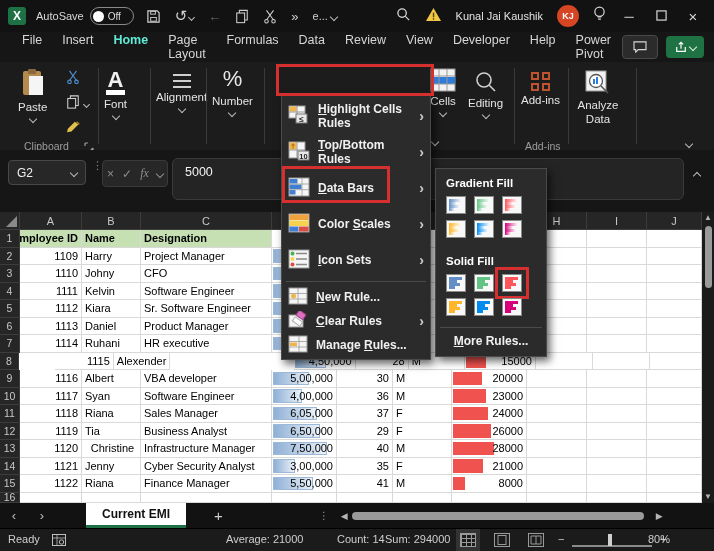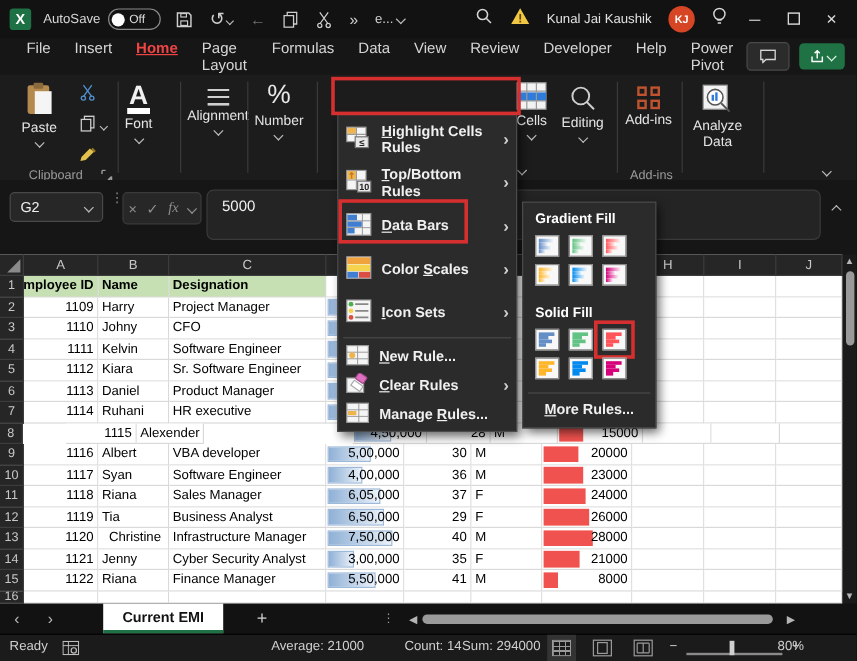--- a/index.html
+++ b/index.html
@@ -14,21 +14,21 @@
   .knob{width:11px;height:11px;border-radius:50%;background:#fff;margin:0 4px 0 2px;}
   .qat{display:flex;align-items:center;gap:14px;font-size:13px;color:#cfcfcf;}
   .qat svg{display:block;}
   .tb-right{margin-left:auto;display:flex;align-items:center;gap:14px;padding-right:12px;}
   .avatar{width:22px;height:22px;border-radius:50%;background:#d64524;color:#fff;font-size:9px;font-weight:bold;display:flex;align-items:center;justify-content:center;}
   .user{font-size:11px;color:#e2e2e2;}
   .winbtn{font-size:13px;color:#d8d8d8;width:18px;text-align:center;}
   
   .menubar{left:0;top:32px;width:714px;height:30px;background:#161616;display:flex;align-items:center;padding-left:12px;box-sizing:border-box;}
   .mtab{font-size:12.5px;color:#d6d6d6;padding:6px 10px 7px;cursor:default;}
-  .mtab.active{color:#ef4444;font-weight:bold;box-shadow:inset 0 -2.5px 0 #27a768;text-decoration:underline;}
+  .mtab.active{color:#5eead4;font-weight:bold;box-shadow:inset 0 -2.5px 0 #27a768;}
   .mb-right{margin-left:auto;display:flex;align-items:center;gap:8px;padding-right:10px;}
   .comment-btn{width:34px;height:22px;background:#2b2b2b;border:1px solid #4a4a4a;border-radius:4px;display:flex;align-items:center;justify-content:center;}
   .share-btn{width:38px;height:22px;background:#1f7244;border-radius:4px;display:flex;align-items:center;justify-content:center;gap:3px;}
   .share-btn .chev{border-color:#dff3e6;}
   
   .ribbon{left:0;top:62px;width:714px;height:88px;background:#1c1c1c;}
   .rsep{position:absolute;top:6px;width:1px;height:76px;background:#3a3a3a;}
   .rlabel{position:absolute;font-size:10.5px;color:#9c9c9c;}
   .big-btn{position:absolute;display:flex;flex-direction:column;align-items:center;font-size:11.5px;color:#e4e4e4;gap:3px;}
   .cf-btn{position:absolute;left:282px;top:69px;height:22px;display:flex;align-items:center;gap:6px;font-size:11.5px;color:#efefef;padding:0 4px;}
@@ -166,22 +166,22 @@
   </div>
 
   <div class="abs menubar">
     <div id="menu-tabs" style="display:flex;">
         <div class="mtab">File</div>
         <div class="mtab">Insert</div>
         <div class="mtab active">Home</div>
         <div class="mtab">Page Layout</div>
         <div class="mtab">Formulas</div>
         <div class="mtab">Data</div>
+        <div class="mtab">Review</div>
         <div class="mtab">View</div>
-        <div class="mtab">Review</div>
         <div class="mtab">Developer</div>
         <div class="mtab">Help</div>
         <div class="mtab">Power Pivot</div>
       </div>
     <div class="mb-right">
       <div class="comment-btn">
           <svg width="14" height="12" viewBox="0 0 16 14">
             <path d="M1 1h14v9H6l-3 3v-3H1z" fill="none" stroke="#d6d6d6" stroke-width="1.3"></path>
           </svg>
         </div>

